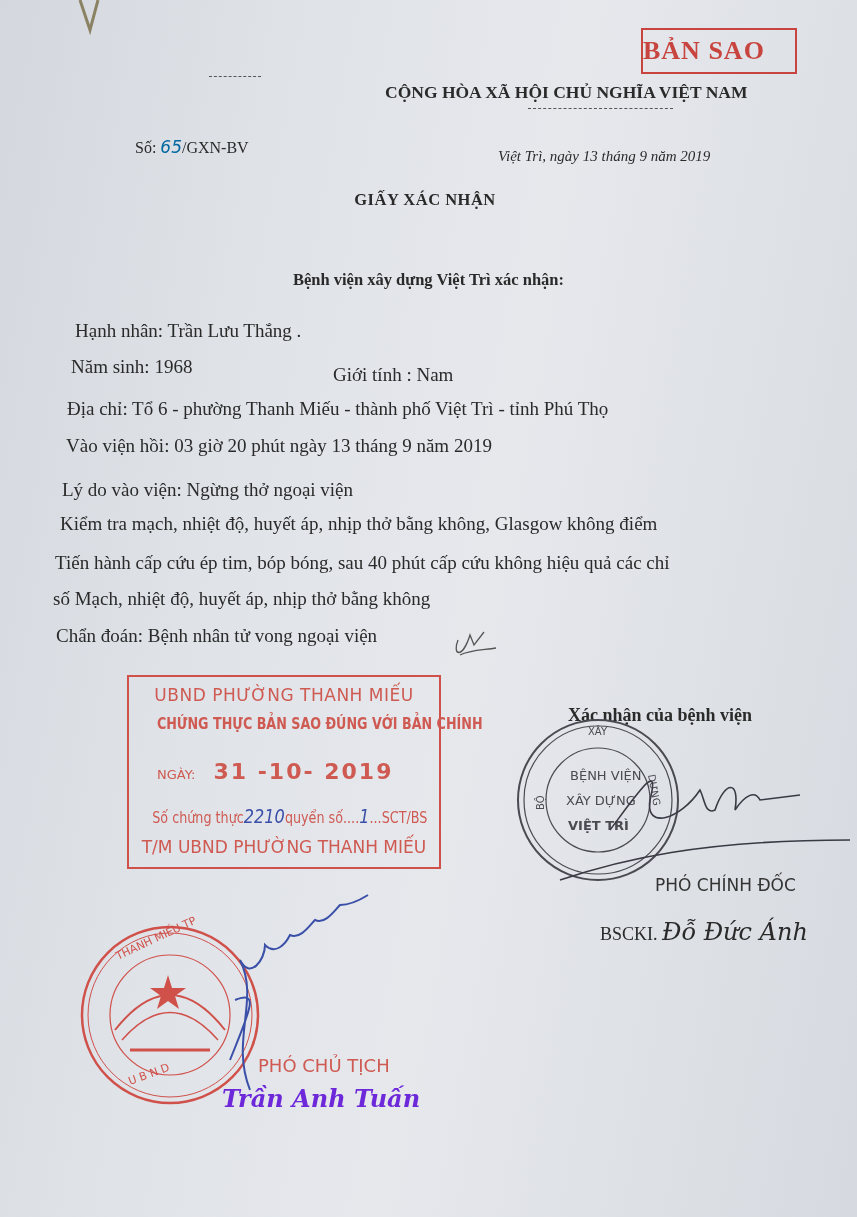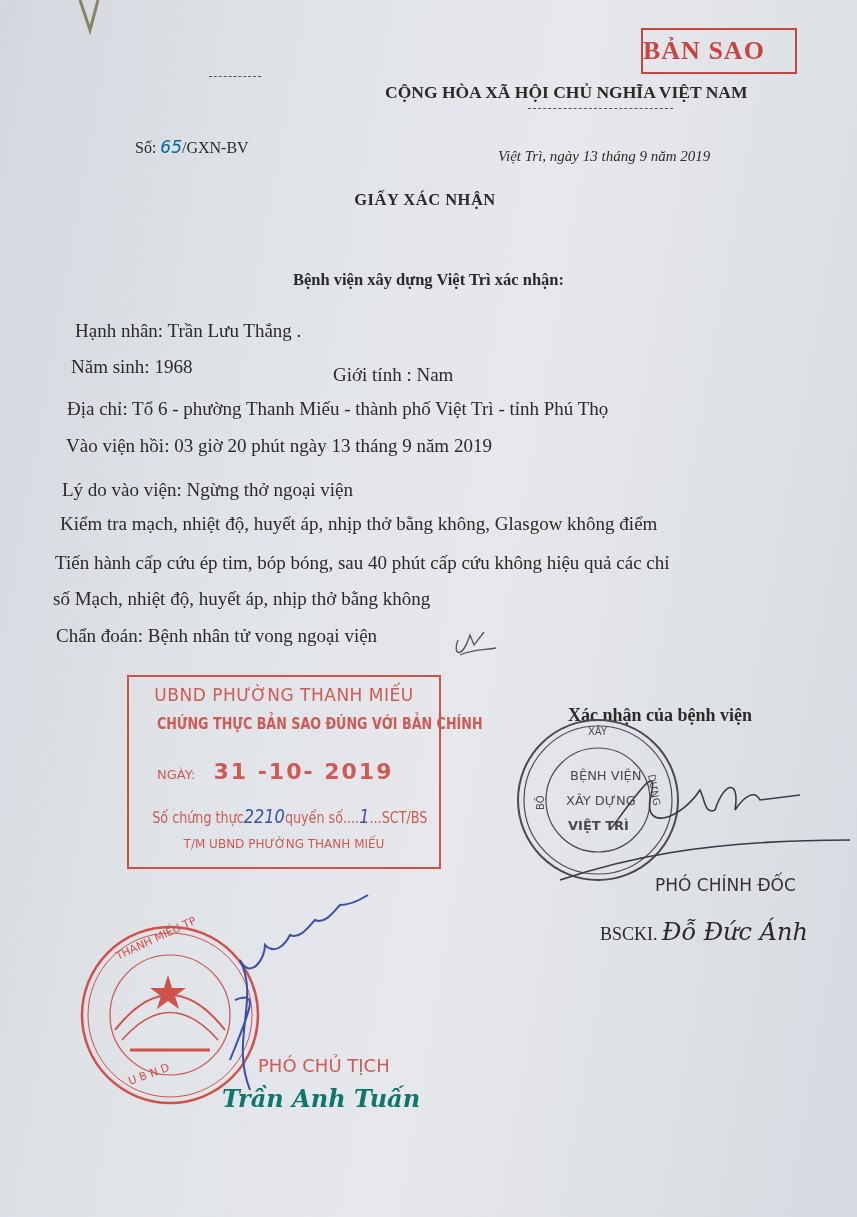--- a/index.html
+++ b/index.html
@@ -34,27 +34,27 @@
     left:117px; top:675px; width:310px; height:190px; border:2px solid #d0504a;
     color:#cf5a52; font-family:"DejaVu Sans", sans-serif;margin-left:10px;
   }
   .stamp-box .r { position:absolute; left:0; width:100%; text-align:center; white-space:nowrap; }
   .stamp-box .r1 { top:8px; font-size:17px; letter-spacing:0.5px; }
   .stamp-box .r2 { top:38px; font-size:15.5px; transform:scaleX(0.82); font-weight:bold; }
   .stamp-box .r3 { top:82px; font-size:13px; left:28px; width:auto; text-align:left; }
   .stamp-box .r3 .dt { font-size:22px; font-weight:bold; margin-left:14px; letter-spacing:2px; }
   .stamp-box .r4 { top:128px; font-size:15px; transform:scaleX(0.85); }
   .stamp-box .r4 .hw { color:#3a4fa8; font-style:italic; font-size:19px; }
-  .stamp-box .r5 { top:160px; font-size:12px; }
+  .stamp-box .r5 { top:160px; font-size:17px; }
   .sig-block-hdr { left:568px; top:705px; font-weight:bold; font-size:18px; }
   .pgd { left:655px; top:875px; font-family:"DejaVu Sans", sans-serif; font-size:17px; color:#333; }
   .bscki { left:600px; top:918px; font-size:18px; }
   .bscki .nm { font-style:italic; font-size:24px; font-family:"DejaVu Serif", serif; }
   .pct { left:258px; top:1055px; font-family:"DejaVu Sans", sans-serif; font-size:18px; color:#cf5a52; }
-  .pct-name { left:222px; top:1084px; font-family:"DejaVu Serif", serif; font-style:italic; font-weight:bold; font-size:24px; color:#0f766e; }
+  .pct-name { left:222px; top:1084px; font-family:"DejaVu Serif", serif; font-style:italic; font-weight:bold; font-size:24px; color:#6d28d9; }
   svg.overlay { position:absolute; left:0; top:0; }
 </style>
 </head>
 <body>
 
 <svg class="abs clip" viewBox="0 0 40 36" width="40" height="36">
   <path d="M12 0 L22 30 L30 0" fill="none" stroke="#8a8262" stroke-width="3"></path>
 </svg>
 
 <div class="abs bansao">BẢN SAO</div>

